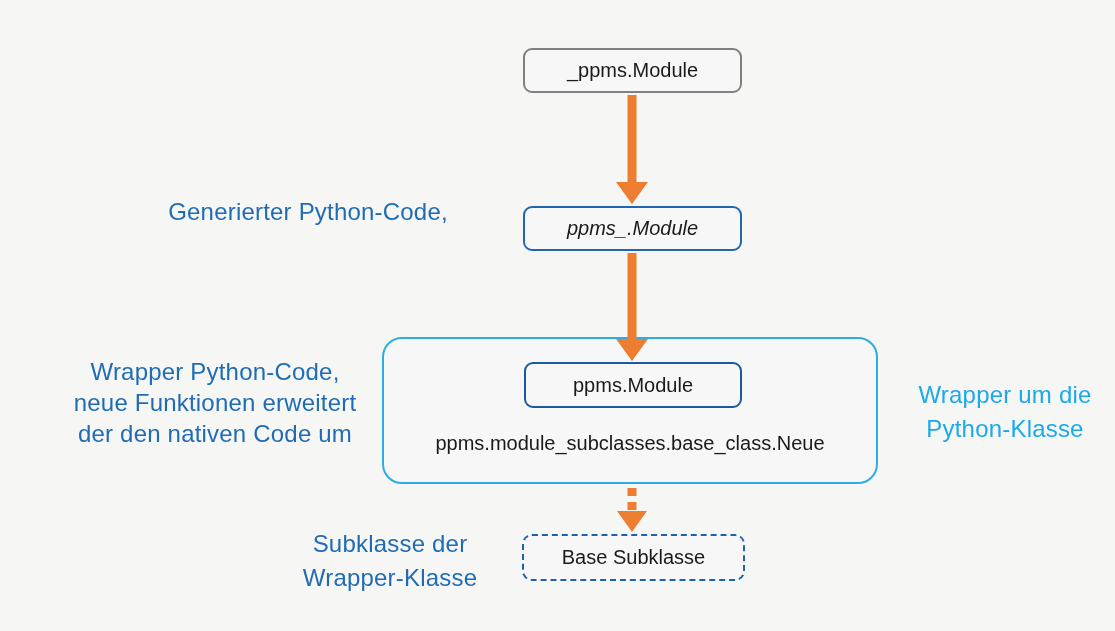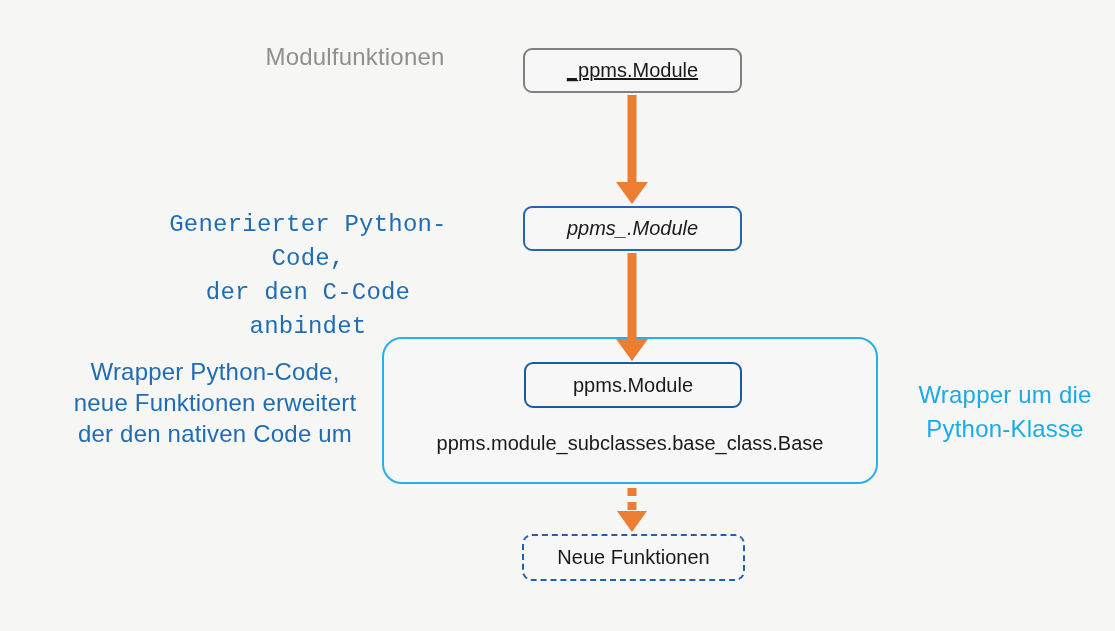--- a/index.html
+++ b/index.html
@@ -61,35 +61,33 @@
     position:absolute;
     z-index:5;
   }
 </style>
 </head>
 <body>
 
 <div class="canvas">
 
   <div class="side-label gray" style="left:205px;top:40px;width:300px;">
-    <div>Modulfunktionen</div>
   </div>
 
-  <div class="box gray-border" style="left:523px;top:48px;width:219px;height:45px;text-decoration:underline;">
+  <div class="box gray-border" style="left:523px;top:48px;width:219px;height:45px;">
     <span>_ppms.Module</span>
   </div>
 
   <svg class="arrow" style="left:614px;top:95px;" width="36" height="109" viewBox="0 0 36 109">
     <line x1="18" y1="0" x2="18" y2="88" stroke="#ed7d31" stroke-width="9"></line>
     <polygon points="2,87 34,87 18,109" fill="#ed7d31"></polygon>
   </svg>
 
-  <div class="side-label blue" style="left:158px;top:208px;width:300px;font-family:Liberation Mono, monospace;">
+  <div class="side-label blue" style="left:158px;top:195px;width:300px;">
     <div>Generierter Python-Code,</div>
-    <div>der den C-Code anbindet</div>
   </div>
 
   <div class="box blue-border" style="left:523px;top:206px;width:219px;height:45px;">
     <span>ppms_.Module</span>
   </div>
 
   <svg class="arrow" style="left:614px;top:253px;" width="36" height="108" viewBox="0 0 36 108">
     <line x1="18" y1="0" x2="18" y2="87" stroke="#ed7d31" stroke-width="9"></line>
     <polygon points="2,86 34,86 18,108" fill="#ed7d31"></polygon>
   </svg>
@@ -100,31 +98,35 @@
     <div>der den nativen Code um</div>
   </div>
 
   <div class="wrapper-frame"></div>
 
   <div class="box darkblue-border" style="left:524px;top:362px;width:218px;height:46px;z-index:4;">
     <span>ppms.Module</span>
   </div>
 
   <div class="base-class-text">
-    <span>ppms.module_subclasses.base_class.Base</span>
+    <span>ppms.module_subclasses.base_class.Neue</span>
   </div>
 
   <div class="side-label cyan" style="left:880px;top:378px;width:250px;">
     <div>Wrapper um die</div>
     <div>Python-Klasse</div>
   </div>
 
   <svg class="arrow" style="left:614px;top:487px;" width="36" height="45" viewBox="0 0 36 45">
     <line x1="18" y1="1" x2="18" y2="26" stroke="#ed7d31" stroke-width="9" stroke-dasharray="8 6"></line>
     <polygon points="3,24 33,24 18,45" fill="#ed7d31"></polygon>
   </svg>
 
+  <div class="side-label blue" style="left:240px;top:527px;width:300px;">
+    <div>Subklasse der</div>
+    <div>Wrapper-Klasse</div>
+  </div>
 
   <div class="box dashed-border" style="left:522px;top:534px;width:223px;height:47px;">
-    <span>Neue Funktionen</span>
+    <span>Base Subklasse</span>
   </div>
 
 </div>
 
 </body></html>

